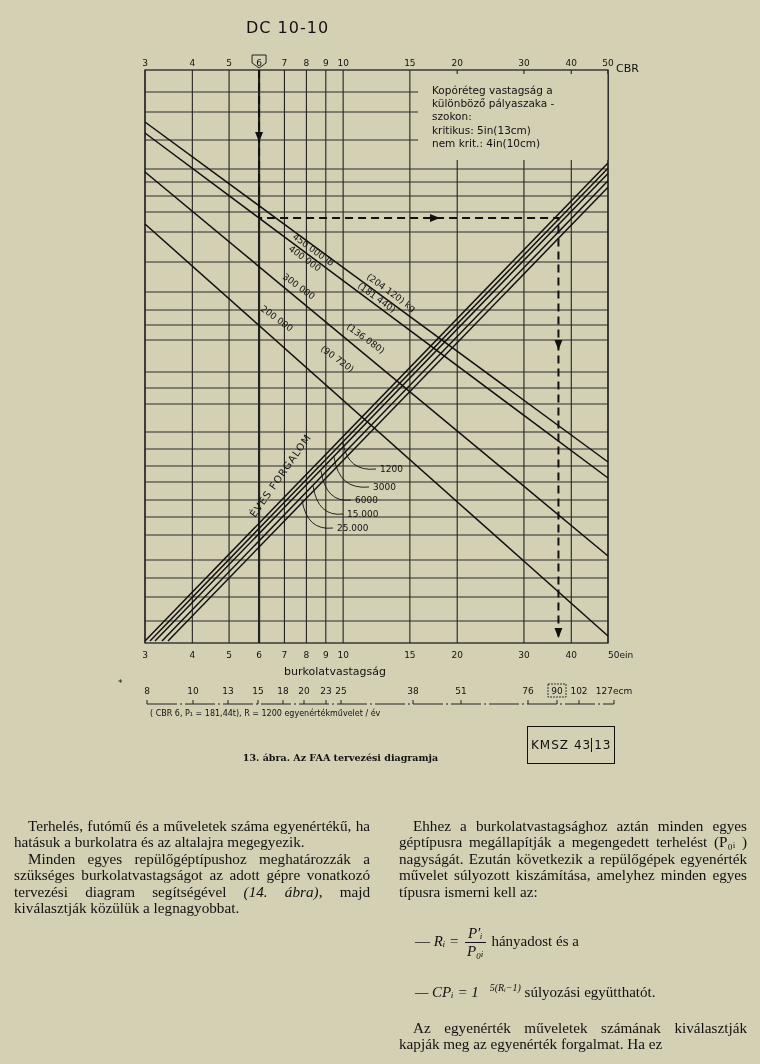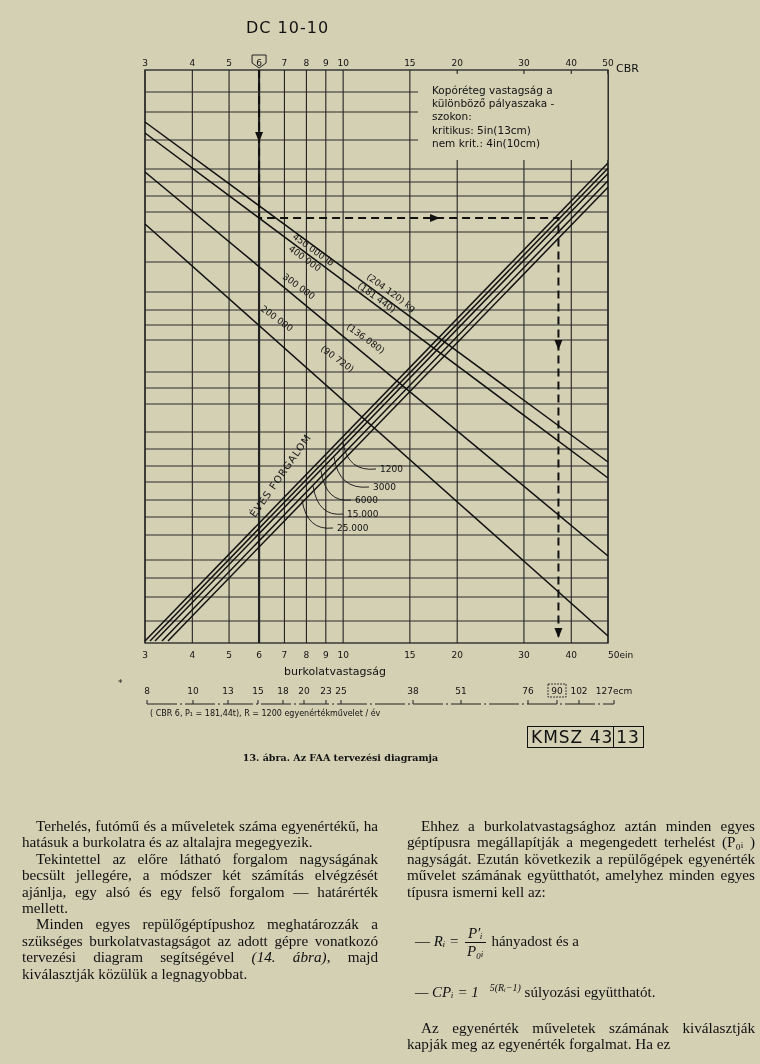--- a/index.html
+++ b/index.html
@@ -1,25 +1,25 @@
 <!DOCTYPE html>
 <html><head>
 <meta charset="utf-8">
 <style>
   html, body { margin:0; padding:0; }
   body { width:760px; height:1064px; background:#d4d0b4; position:relative; overflow:hidden; font-family:"DejaVu Sans", sans-serif; color:#111; }
   #chart { position:absolute; left:0; top:0; width:760px; height:740px; }
   .title { position:absolute; left:246px; top:18px; font-size:16px; letter-spacing:1px;text-align:right; }
   .caption { position:absolute; left:0; width:681px; top:752px; text-align:center; font-family:"DejaVu Serif", serif; font-weight:bold; font-size:9.5px; }
-  .col { position:absolute; top:818px; width:356px; font-family:"Liberation Serif", serif; font-size:15.2px; line-height:16.4px; text-align:justify;margin-left:8px; }
+  .col { position:absolute; top:818px; width:356px; font-family:"Liberation Serif", serif; font-size:15.2px; line-height:16.4px; text-align:justify; }
   .col p { margin:0; text-indent:14px; }
   .col.left { left:14px; }
   .col.right { left:399px; width:348px; }
   .formula { font-family:"Liberation Serif", serif; font-size:15px; position:absolute; }
-  .stamp { position:absolute; left:527px; top:726px; border:1.5px solid #111; font-size:17px; padding:0 3px; letter-spacing:1px; line-height:20px; }
+  .stamp { position:absolute; left:527px; top:726px; border:1.5px solid #111; font-size:12px; padding:8px 3px; letter-spacing:1px; line-height:20px; }
   .stamp span.box { border-left:1.5px solid #111; padding-left:2px; }
   .it { font-style:italic; }
 </style>
 </head>
 <body>
 
 <div class="title">DC 10-10</div>
 
 <svg id="chart" viewBox="0 0 760 740" xmlns="http://www.w3.org/2000/svg">
   <g id="grid">
@@ -171,26 +171,25 @@
       <text x="150" y="716" font-size="8">( CBR  6,   P₁ = 181,44t),      R  = 1200 egyenértékművelet / év</text>
     </g>
 </svg>
 
 <div class="stamp"><span>KMSZ 43</span><span class="box">13</span></div>
 
 <div class="caption">13. ábra. Az FAA tervezési diagramja</div>
 
 <div class="col left">
   <p>Terhelés, futómű és a műveletek száma egyenértékű, ha hatásuk a burkolatra és az altalajra megegyezik.</p>
-  <p>Tekintettel az előre látható forgalom nagyságának becsült jellegére, a módszer két számítás elvégzését ajánlja, egy alsó és egy felső forgalom — határérték mellett.</p>
   <p><span>Minden egyes repülőgéptípushoz meghatározzák a szükséges burkolatvastagságot az adott gépre vonatkozó tervezési diagram segítségével </span><span class="it">(14. ábra)</span><span>, majd kiválasztják közülük a legnagyobbat.</span></p>
 </div>
 
 <div class="col right">
-  <p>Ehhez a burkolatvastagsághoz aztán minden egyes géptípusra megállapítják a megengedett terhelést (P₀ᵢ ) nagyságát. Ezután következik a repülőgépek egyenérték művelet számának együtthatót, amelyhez minden egyes típusra ismerni kell az:</p>
+  <p>Ehhez a burkolatvastagsághoz aztán minden egyes géptípusra megállapítják a megengedett terhelést (P₀ᵢ ) nagyságát. Ezután következik a repülőgépek egyenérték művelet súlyozott kiszámítása, amelyhez minden egyes típusra ismerni kell az:</p>
 </div>
 
 <div class="formula" style="left:415px;top:925px;">
   <span>— </span><span class="it">Rᵢ =</span>
   <span style="display:inline-block;vertical-align:middle;text-align:center;margin:0 2px;">
     <span class="it" style="display:block;border-bottom:1px solid #111;padding:0 2px;text-align:center;">P′ᵢ</span>
     <span class="it" style="display:block;padding:0 2px;">P₀ᵢ</span>
   </span><span> hányadost és a</span>
 </div>
 

